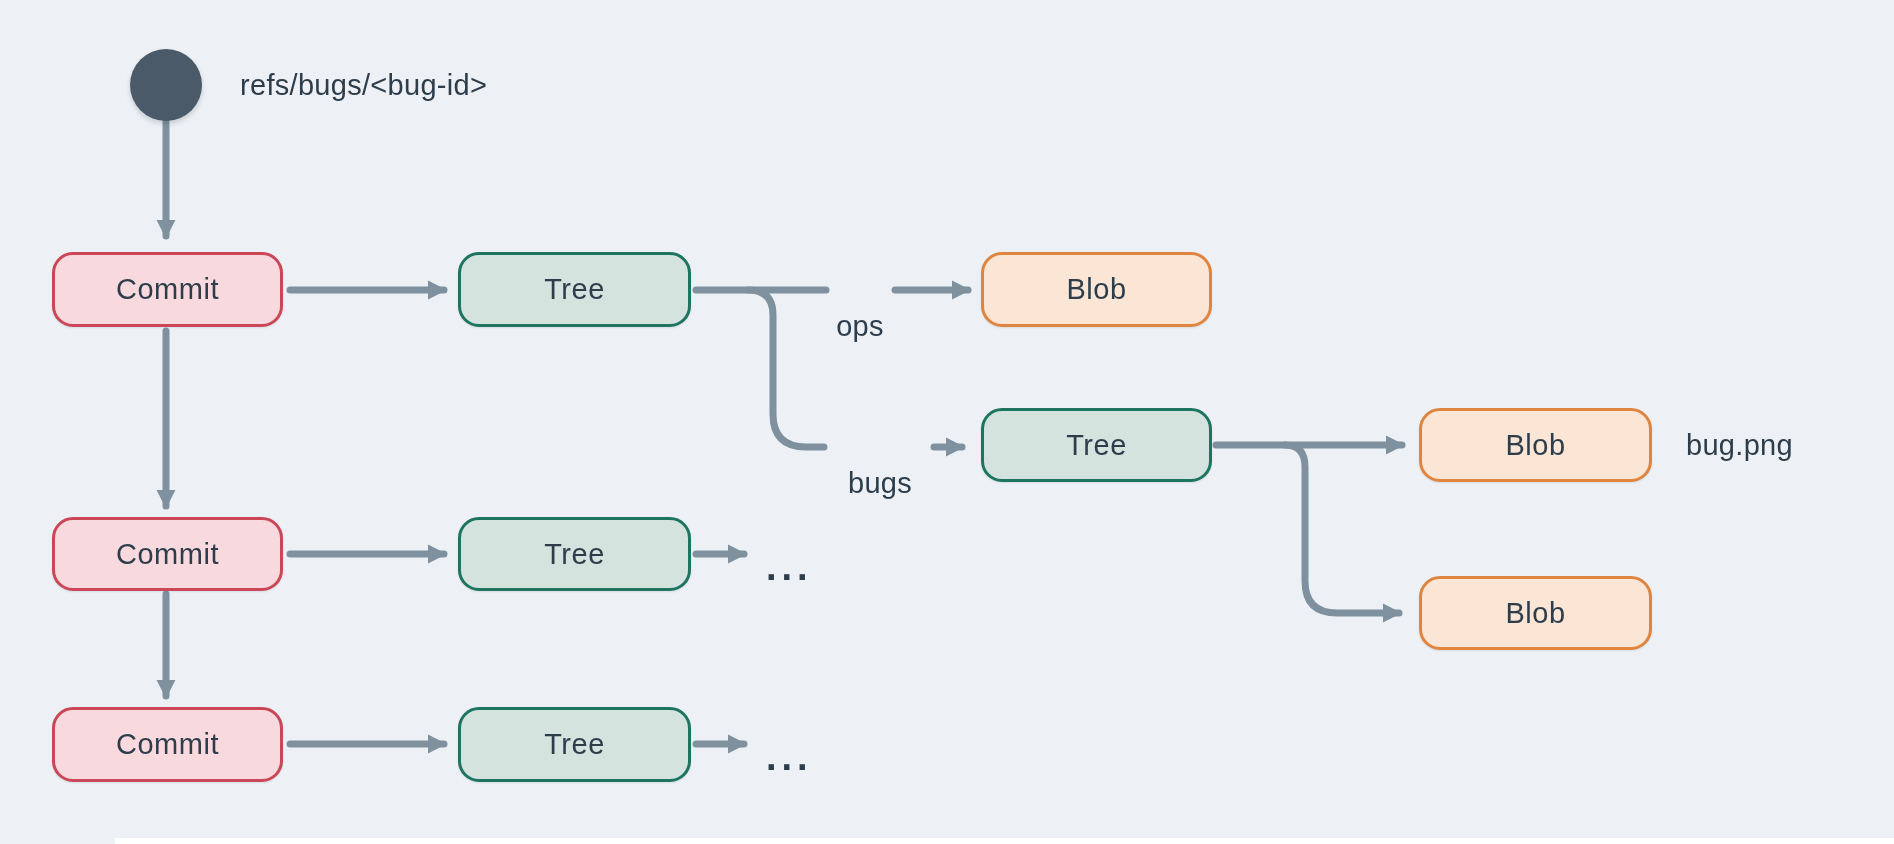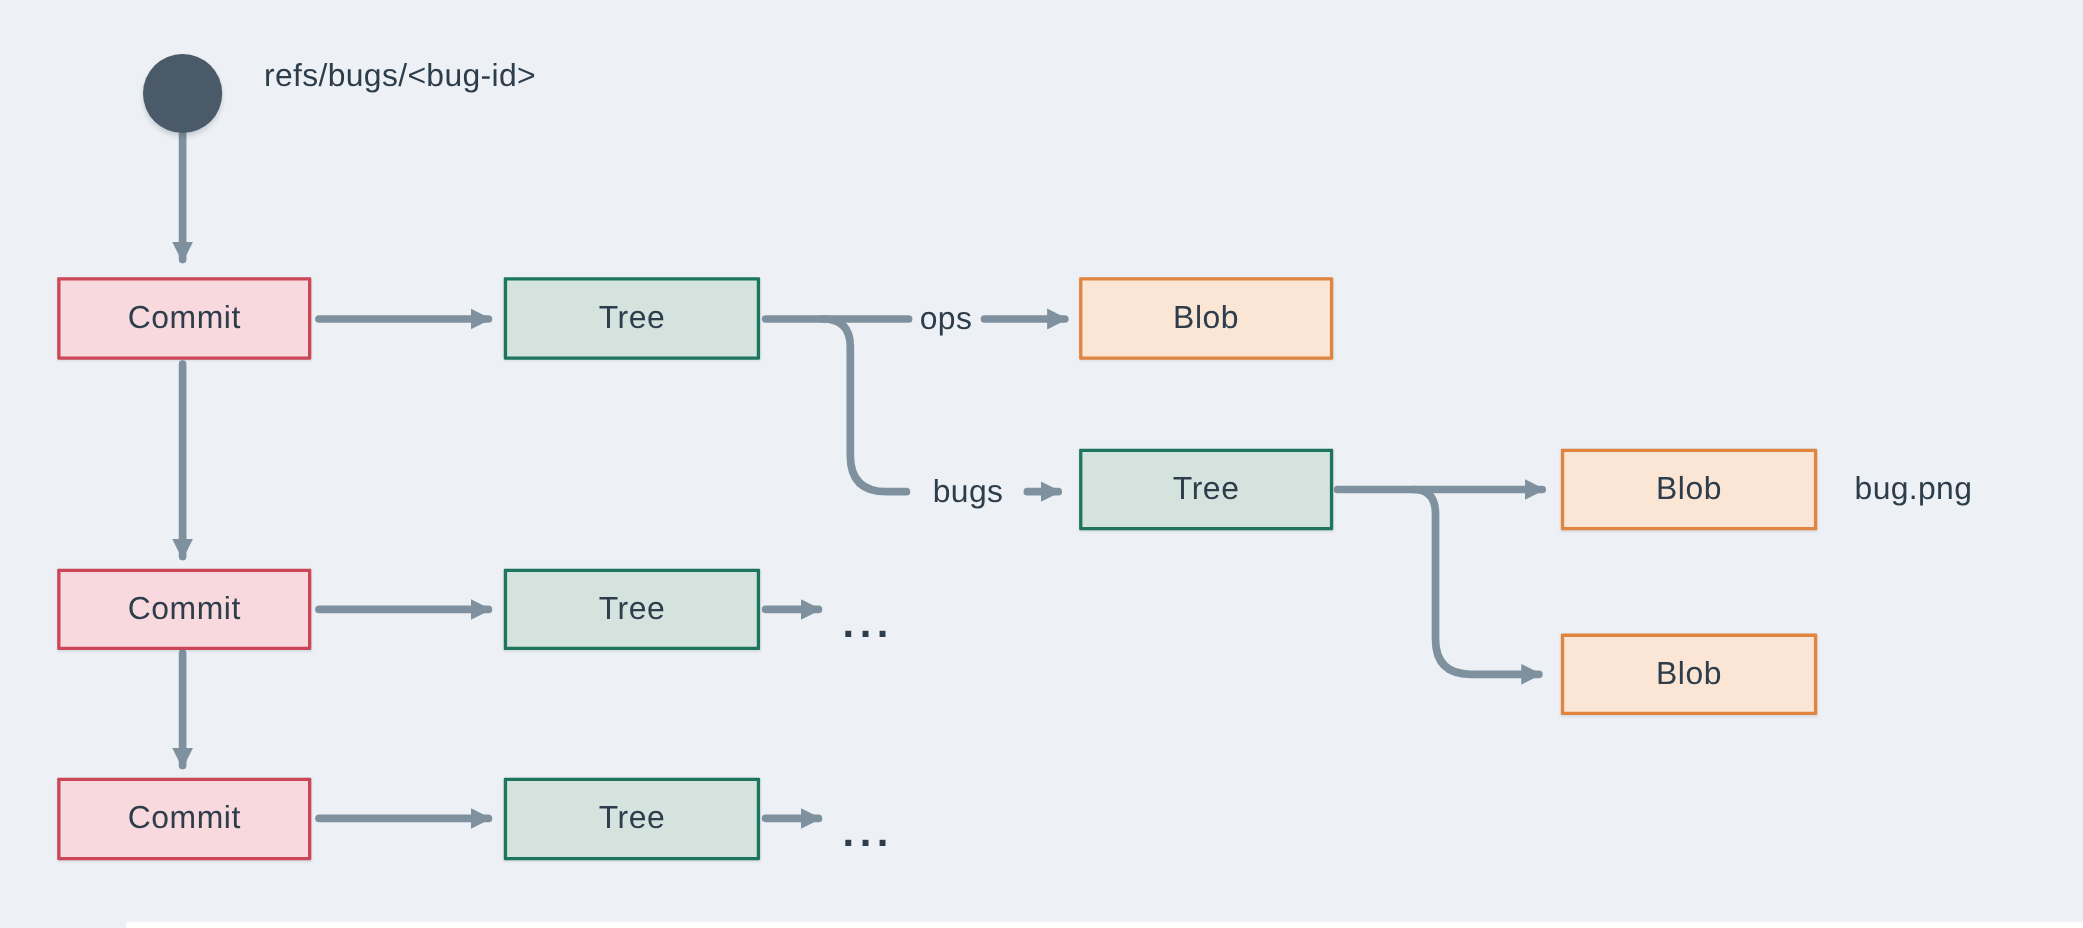--- a/index.html
+++ b/index.html
@@ -9,36 +9,36 @@
     --blob-fill:#fbe5d5; --blob-border:#e08540;
   }
   html,body{margin:0;padding:0;}
   body{font-family:"Liberation Sans","DejaVu Sans",sans-serif;background:var(--background);}
   .canvas{position:relative;width:1894px;height:844px;background:var(--background);overflow:hidden;}
   .edges{position:absolute;left:0;top:0;width:1894px;height:844px;}
   .edge{stroke:var(--arrow);stroke-width:7;fill:none;stroke-linecap:round;}
   .arrowhead{fill:var(--arrow);}
   .node{
     position:absolute;display:flex;align-items:center;justify-content:center;
-    border-radius:1px;border:3.5px solid;box-sizing:border-box;
+    border-radius:21px;border:3.5px solid;box-sizing:border-box;
     font-size:29px;color:var(--text);letter-spacing:.5px;
     box-shadow:0 1px 2px rgba(30,45,60,.10);
   }
   .node.commit{background:var(--commit-fill);border-color:var(--commit-border);}
   .node.tree{background:var(--tree-fill);border-color:var(--tree-border);}
   .node.blob{background:var(--blob-fill);border-color:var(--blob-border);}
   .ref-circle{
     position:absolute;border-radius:50%;background:var(--ref-circle);
     box-shadow:0 3px 5px rgba(30,45,60,.18);
   }
   .lbl{
     position:absolute;display:flex;align-items:center;
     color:var(--text);font-size:29px;letter-spacing:.3px;white-space:nowrap;
   }
-  .lbl.center{justify-content:center;}
+  .lbl.center{justify-content:center;margin-top:36px;}
   .ellipsis{
     position:absolute;color:var(--text);font-size:38px;font-weight:700;
     letter-spacing:5px;line-height:1;
   }
   .bottom-strip{position:absolute;background:#ffffff;}
 </style>
 </head>
 <body>
 
 <div class="canvas">
@@ -59,21 +59,21 @@
     <path class="edge" d="M1285 445 Q1305 445 1305 467 L1305 581 Q1305 613 1337 613 L1399 613" marker-end="url(#ah)"></path>
     <path class="edge" d="M166 331 L166 506" marker-end="url(#ah)"></path>
     <path class="edge" d="M290 554 L444 554" marker-end="url(#ah)"></path>
     <path class="edge" d="M696 554 L744 554" marker-end="url(#ah)"></path>
     <path class="edge" d="M166 594 L166 696" marker-end="url(#ah)"></path>
     <path class="edge" d="M290 744 L444 744" marker-end="url(#ah)"></path>
     <path class="edge" d="M696 744 L744 744" marker-end="url(#ah)"></path>
   </svg>
 
   <div class="ref-circle" style="left:130px;top:49px;width:72px;height:72px;"></div>
-  <div class="lbl" style="left:240px;top:44px;height:50px;">refs/bugs/&lt;bug-id&gt;</div>
+  <div class="lbl" style="left:240px;top:60px;height:50px;">refs/bugs/&lt;bug-id&gt;</div>
 
   <div class="node commit" style="left:52px;top:252px;width:231px;height:75px;">Commit</div>
   <div class="node tree" style="left:458px;top:252px;width:233px;height:75px;">Tree</div>
   <div class="lbl center" style="left:828px;top:270px;width:64px;height:40px;">ops</div>
   <div class="node blob" style="left:981px;top:252px;width:231px;height:75px;">Blob</div>
 
   <div class="lbl center" style="left:830px;top:427px;width:100px;height:40px;">bugs</div>
   <div class="node tree" style="left:981px;top:408px;width:231px;height:74px;">Tree</div>
   <div class="node blob" style="left:1419px;top:408px;width:233px;height:74px;">Blob</div>
   <div class="lbl" style="left:1686px;top:420px;height:50px;text-align:right;">bug.png</div>

